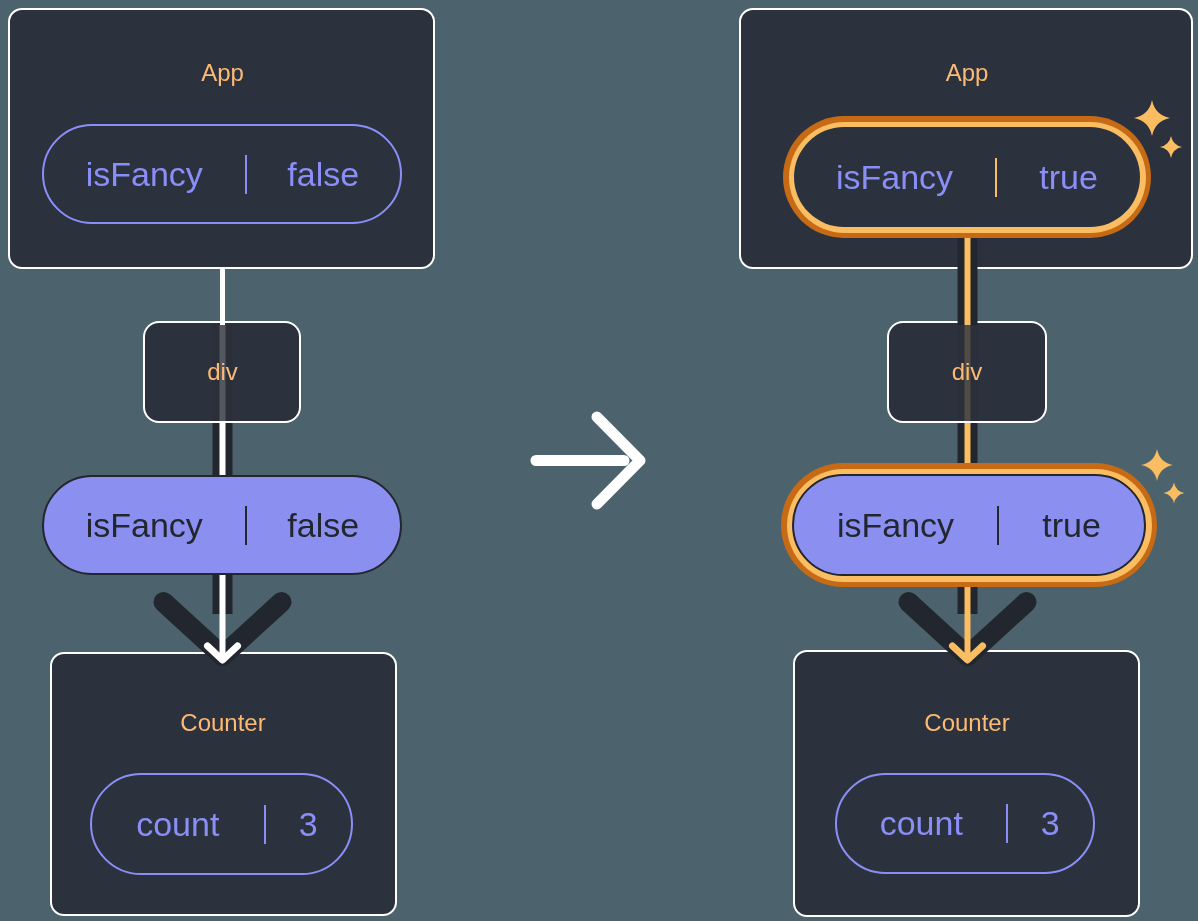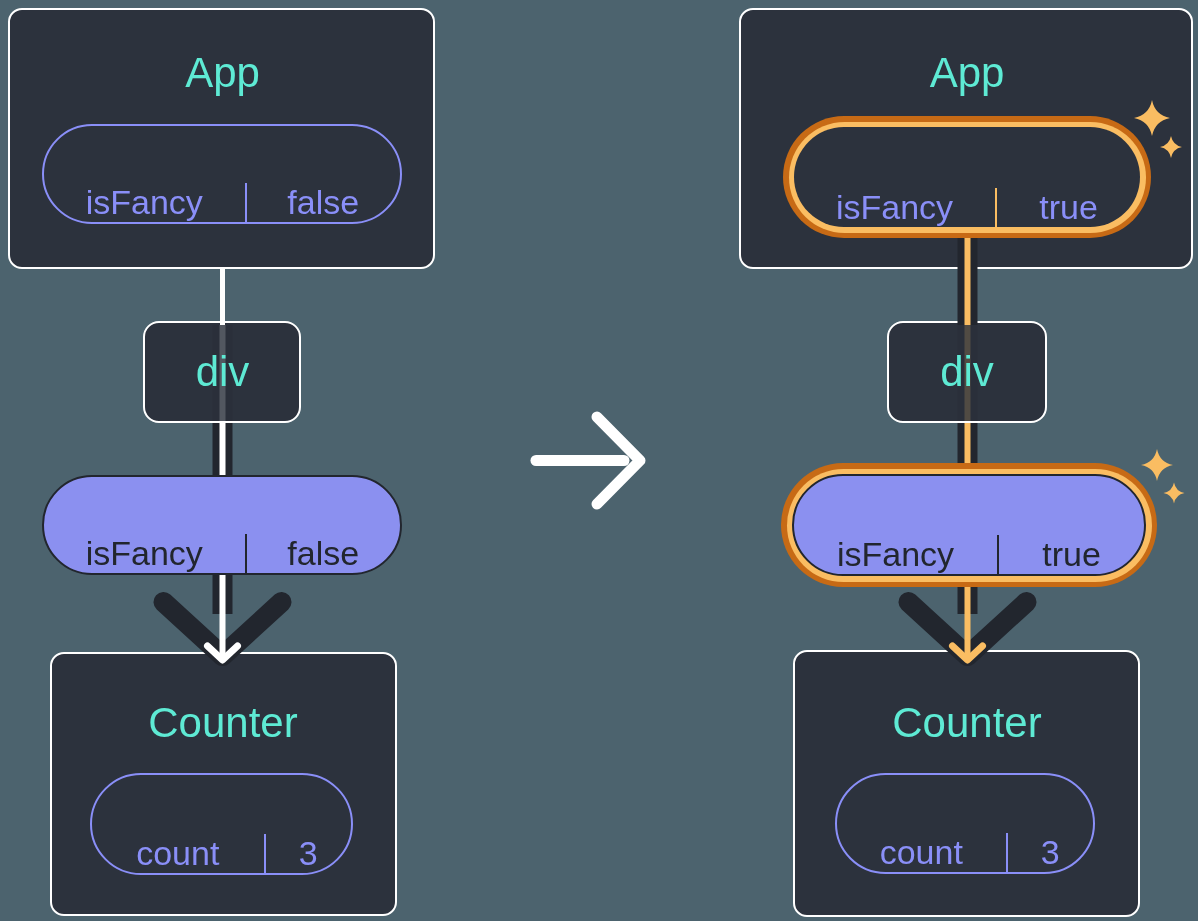--- a/index.html
+++ b/index.html
@@ -9,26 +9,26 @@
     font-family:"Liberation Sans",sans-serif;
     -webkit-font-smoothing:antialiased;
   }
   .card{
     position:absolute;background:#2C323D;
     border:2.5px solid #FFFFFF;border-radius:14px;
     box-sizing:border-box;z-index:1;
   }
   .node{border-radius:16px;}
   .title{
-    position:absolute;color:#5eead4;font-size:42px;line-height:38px;
+    position:absolute;color:#fdba74;font-size:24px;line-height:38px;
     transform:translateX(-50%);white-space:nowrap;z-index:3;
   }
   .svg-layer{position:absolute;left:0;top:0;z-index:2;}
   .pill{
-    position:absolute;display:flex;align-items:flex-end;
+    position:absolute;display:flex;align-items:center;
     border-radius:999px;box-sizing:border-box;z-index:3;
   }
   .pill .cell{
     display:flex;align-items:center;justify-content:center;
     font-size:34px;box-sizing:border-box;
   }
   .pill .cell.value{flex:1;}
   
   .pill.outline{border:2.5px solid #8A8FF8;color:#8A8FF8;background:transparent;}
   .pill.outline .cell.name{border-right:2.5px solid #8A8FF8;}

